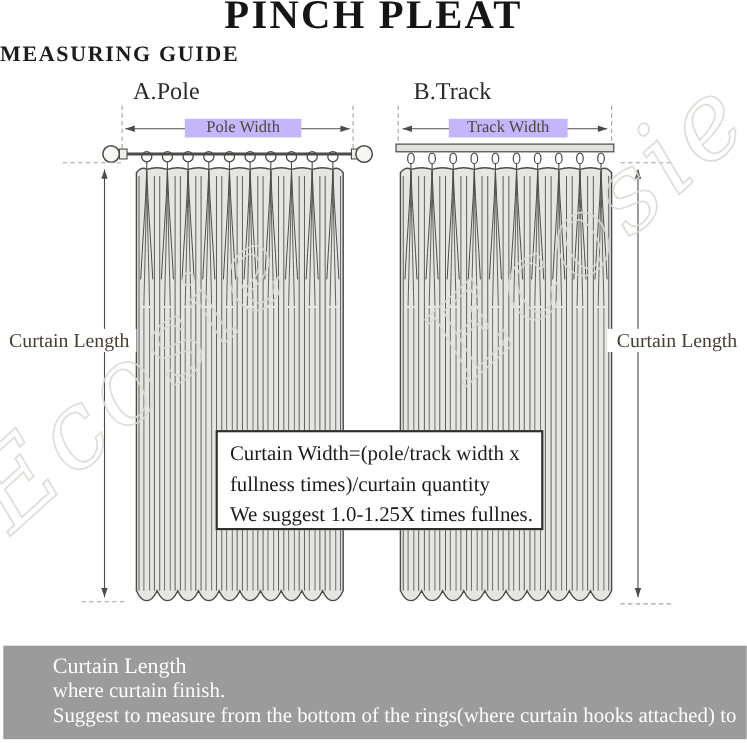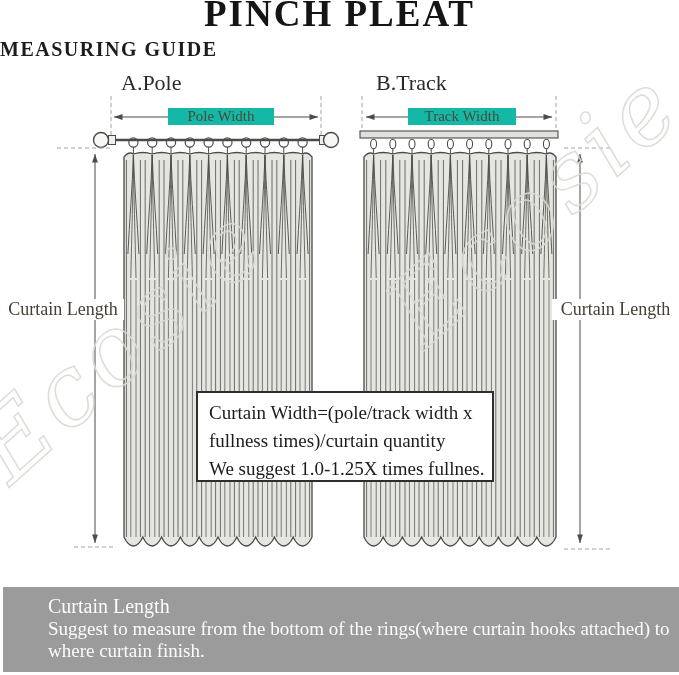--- a/index.html
+++ b/index.html
@@ -13,21 +13,21 @@
     font-size:37px;font-weight:700;letter-spacing:2px;color:#151515;
   }
   .subtitle{
     position:absolute;top:38px;left:0;right:0;margin:0;
     font-size:20px;font-weight:700;letter-spacing:1.5px;color:#1c1c1c;
   }
   .dlabel{position:absolute;font-size:22px;color:#2a2a28;}
   .apole{left:121px;top:70px;}
   .btrack{left:376px;top:70px;}
   .wlabel{
-    position:absolute;top:107.5px;font-size:15px;color:#4f4838;background:#14b8a6;
+    position:absolute;top:107.5px;font-size:15px;color:#4f4838;background:#c4b5fd;
     text-align:center;padding:0 4px;
   }
   .polew{left:168px;width:98px;}
   .trackw{left:408px;width:100px;}
   .llabel{
     position:absolute;top:299px;font-size:18px;color:#453f30;background:#fff;
     text-align:center;
   }
   .llabel.left{left:2px;width:122px;}
   .llabel.right{left:552px;width:127px;}
@@ -298,17 +298,17 @@
   <div class="llabel right">Curtain Length</div>
 
   <div class="formula">
     <div>Curtain Width=(pole/track width x</div>
     <div>fullness times)/curtain quantity</div>
     <div>We suggest 1.0-1.25X times fullnes.</div>
   </div>
 
   <div class="footer">
     <div class="fhead">Curtain Length</div>
+    <div class="fbody">where curtain finish.</div>
     <div class="fbody">Suggest to measure from the bottom of the rings(where curtain hooks attached) to</div>
-    <div class="fbody">where curtain finish.</div>
   </div>
 
 </div>
 
 </body></html>

